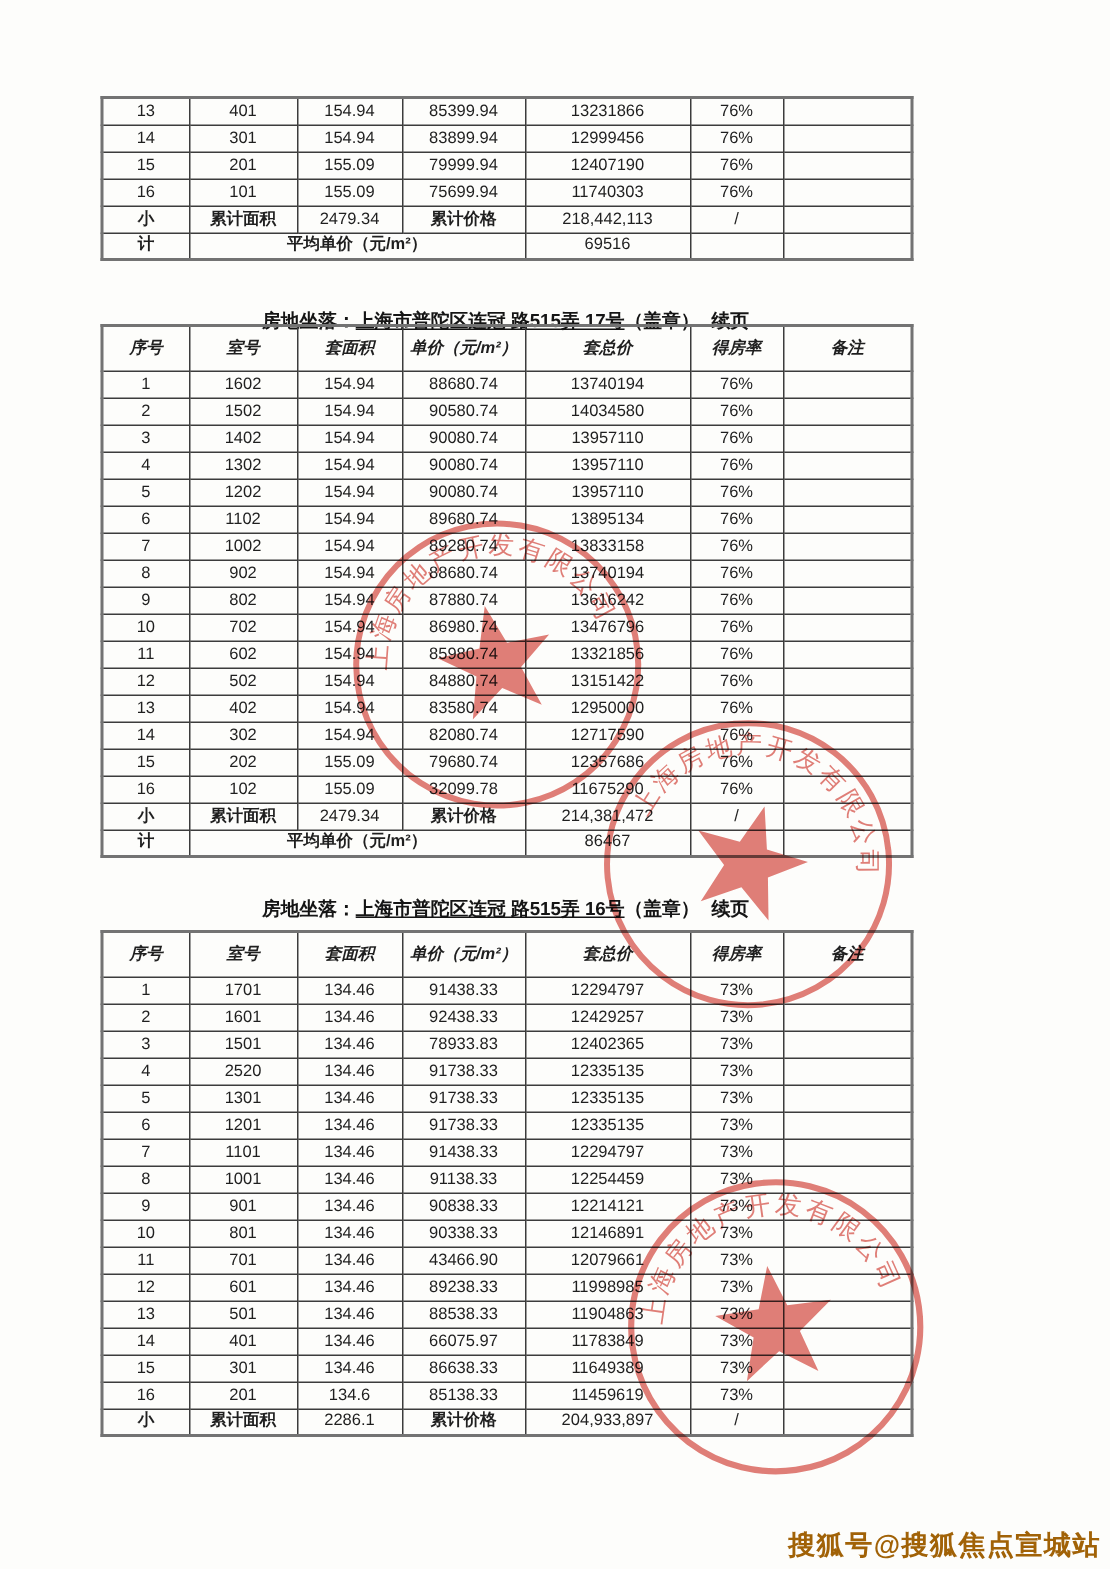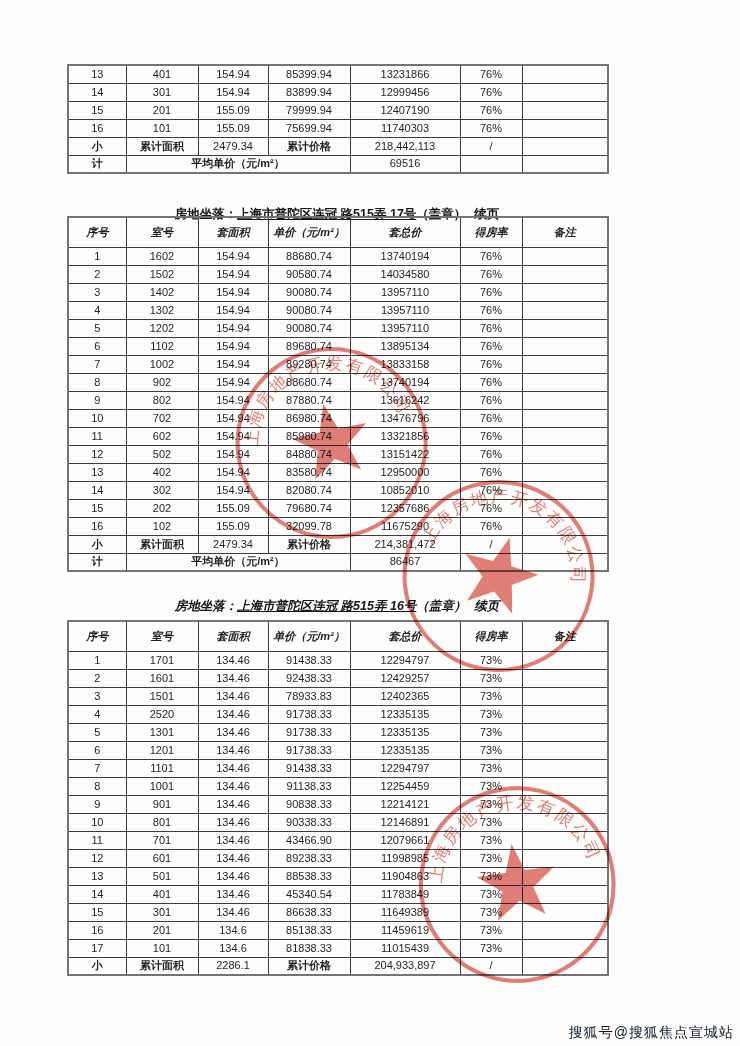--- a/index.html
+++ b/index.html
@@ -43,39 +43,39 @@
     position:absolute;
     left:67px;
     width:540px;
     text-align:center;
     font-size:12.5px;
     font-weight:bold;
     color:#151515;
     white-space:nowrap;
   }
   #title-17 { top:193px;margin-top:13px; }
-  #title-16 { top:598px;font-style:italic; }
+  #title-16 { top:598px; }
   .title-underline { text-decoration:underline; }
   .title-suffix { margin-left:8px; }
   .stamp {
     position:absolute;
     opacity:0.62;
     mix-blend-mode:multiply;
     pointer-events:none;
   }
   #stamp-1 { left:232px; top:343px; transform:rotate(-12deg); }
   #stamp-2 { left:398px; top:476px; transform:rotate(16deg); }
   #stamp-3 { left:415px; top:782px; transform:rotate(-8deg); }
   .watermark {
     position:absolute;
     right:6px;
     bottom:4px;
-    font-size:14px;
-    font-weight:normal;
-    color:#0f172a;
+    font-size:18px;
+    font-weight:bold;
+    color:#a16207;
     letter-spacing:1px;
   }
 </style>
 </head>
 <body>
 
 <table class="doc-table" id="table-top">
   <colgroup>
     <col style="width:58px">
       <col style="width:72px">
@@ -281,21 +281,21 @@
         <td>83580.74</td>
         <td>12950000</td>
         <td>76%</td>
         <td></td>
       </tr>
       <tr>
         <td>14</td>
         <td>302</td>
         <td>154.94</td>
         <td>82080.74</td>
-        <td>10852010</td>
+        <td>12717590</td>
         <td>76%</td>
         <td></td>
       </tr>
       <tr>
         <td>15</td>
         <td>202</td>
         <td>155.09</td>
         <td>79680.74</td>
         <td>12357686</td>
         <td>76%</td>
@@ -468,49 +468,40 @@
         <td>134.46</td>
         <td>88538.33</td>
         <td>11904863</td>
         <td>73%</td>
         <td></td>
       </tr>
       <tr>
         <td>14</td>
         <td>401</td>
         <td>134.46</td>
-        <td>45340.54</td>
+        <td>66075.97</td>
         <td>11783849</td>
         <td>73%</td>
         <td></td>
       </tr>
       <tr>
         <td>15</td>
         <td>301</td>
         <td>134.46</td>
         <td>86638.33</td>
         <td>11649389</td>
         <td>73%</td>
         <td></td>
       </tr>
       <tr>
         <td>16</td>
         <td>201</td>
         <td>134.6</td>
         <td>85138.33</td>
         <td>11459619</td>
-        <td>73%</td>
-        <td></td>
-      </tr>
-      <tr>
-        <td>17</td>
-        <td>101</td>
-        <td>134.6</td>
-        <td>81838.33</td>
-        <td>11015439</td>
         <td>73%</td>
         <td></td>
       </tr>
       <tr>
         <td style="font-weight: bold;">小</td>
         <td style="font-weight: bold;">累计面积</td>
         <td>2286.1</td>
         <td style="font-weight: bold;">累计价格</td>
         <td>204,933,897</td>
         <td>/</td>

